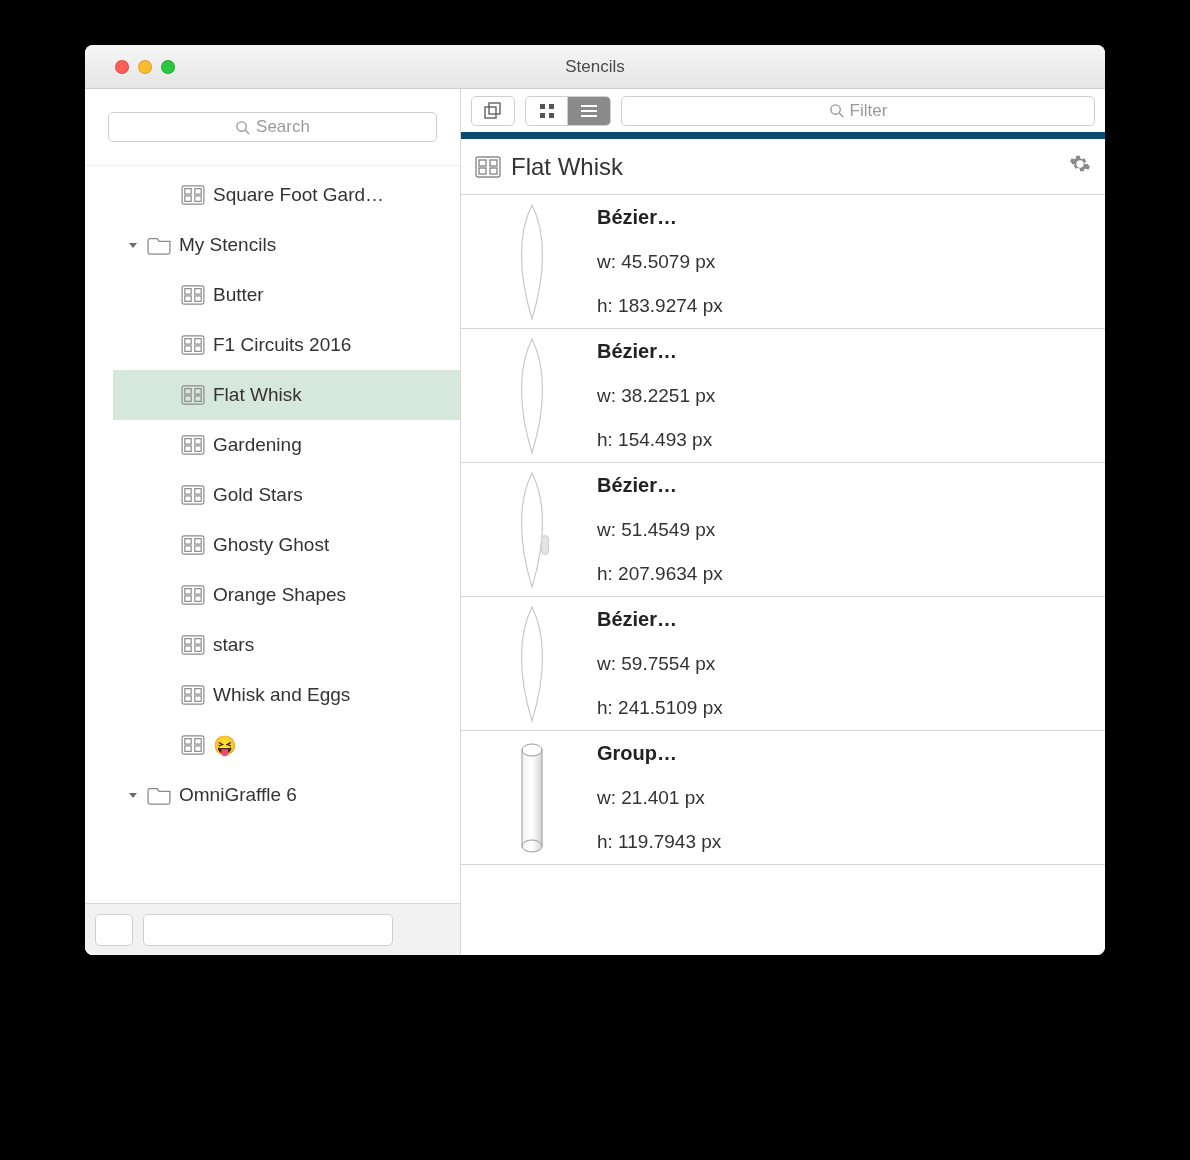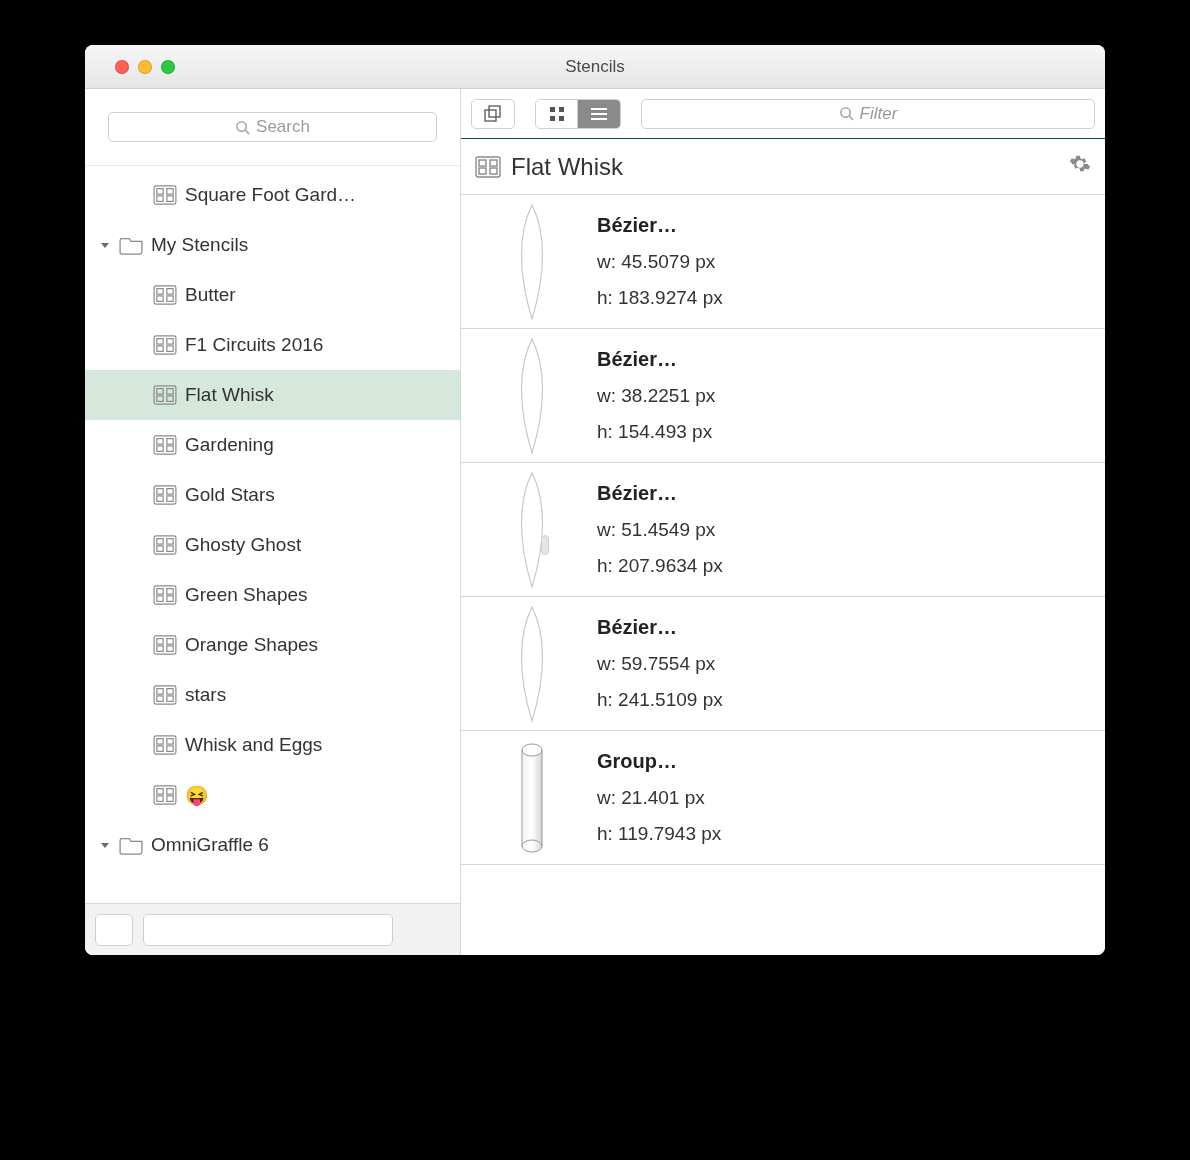--- a/index.html
+++ b/index.html
@@ -78,20 +78,21 @@
     gap: 6px;
     background: #fff;
   }
   .search svg { width: 15px; height: 15px; }
   .tree {
     flex: 1;
     overflow: auto;
     padding-top: 4px;
     font-size: 19px;
     color: #333;
+    padding-left: 28px;
   }
   .tree .row {
     height: 50px;
     display: flex;
     align-items: center;
     padding-left: 14px;
     gap: 8px;
     white-space: nowrap;
     overflow: hidden;
   }
@@ -143,26 +144,25 @@
   }
   .main {
     flex: 1;
     background: #fff;
     display: flex;
     flex-direction: column;
   }
   .main-top {
     height: 50px;
     background: #fff;
-    border-bottom: 1px solid #0c4a6e;
+    border-bottom: 7px solid #0c4a6e;
     display: flex;
     align-items: center;
     padding: 0 10px;
-    gap: 20px;
-    font-style: italic;
+    gap: 10px;
   }
   .seg {
     height: 30px;
     display: flex;
     border: 1px solid #cfcfcf;
     border-radius: 5px;
     overflow: hidden;
     background: #fff;
   }
   .seg .btn {
@@ -212,21 +212,21 @@
     gap: 20px;
     padding-left: 26px;
   }
   .preview {
     width: 90px;
     height: 120px;
     display: flex;
     align-items: center;
     justify-content: center;
   }
-  .info { display: flex; flex-direction: column; gap: 14px; }
+  .info { display: flex; flex-direction: column; gap: 22px; }
   .info .name { font-weight: 700; font-size: 20px; color: #222; }
   .info .dim { font-size: 19px; color: #333; }
 </style>
 </head>
 <body>
 
 <div class="window">
   <div class="titlebar">
     <div class="traffic">
       <div class="tl red"></div>
@@ -322,30 +322,20 @@
           </div>
           <div class="row leaf">
             <svg class="stencil-icon" viewBox="0 0 26 22" fill="none" stroke="#8a8a8a" stroke-width="1.3">
               <rect x="1" y="1" width="24" height="20" rx="2"></rect>
               <rect x="4" y="4" width="7" height="6"></rect>
               <rect x="15" y="4" width="7" height="6"></rect>
               <rect x="4" y="12" width="7" height="6"></rect>
               <rect x="15" y="12" width="7" height="6"></rect>
             </svg>
             <span class="label">Ghosty Ghost</span>
-          </div>
-          <div class="row leaf">
-            <svg class="stencil-icon" viewBox="0 0 26 22" fill="none" stroke="#8a8a8a" stroke-width="1.3">
-              <rect x="1" y="1" width="24" height="20" rx="2"></rect>
-              <rect x="4" y="4" width="7" height="6"></rect>
-              <rect x="15" y="4" width="7" height="6"></rect>
-              <rect x="4" y="12" width="7" height="6"></rect>
-              <rect x="15" y="12" width="7" height="6"></rect>
-            </svg>
-            <span class="label">Green Shapes</span>
           </div>
           <div class="row leaf">
             <svg class="stencil-icon" viewBox="0 0 26 22" fill="none" stroke="#8a8a8a" stroke-width="1.3">
               <rect x="1" y="1" width="24" height="20" rx="2"></rect>
               <rect x="4" y="4" width="7" height="6"></rect>
               <rect x="15" y="4" width="7" height="6"></rect>
               <rect x="4" y="12" width="7" height="6"></rect>
               <rect x="15" y="12" width="7" height="6"></rect>
             </svg>
             <span class="label">Orange Shapes</span>

